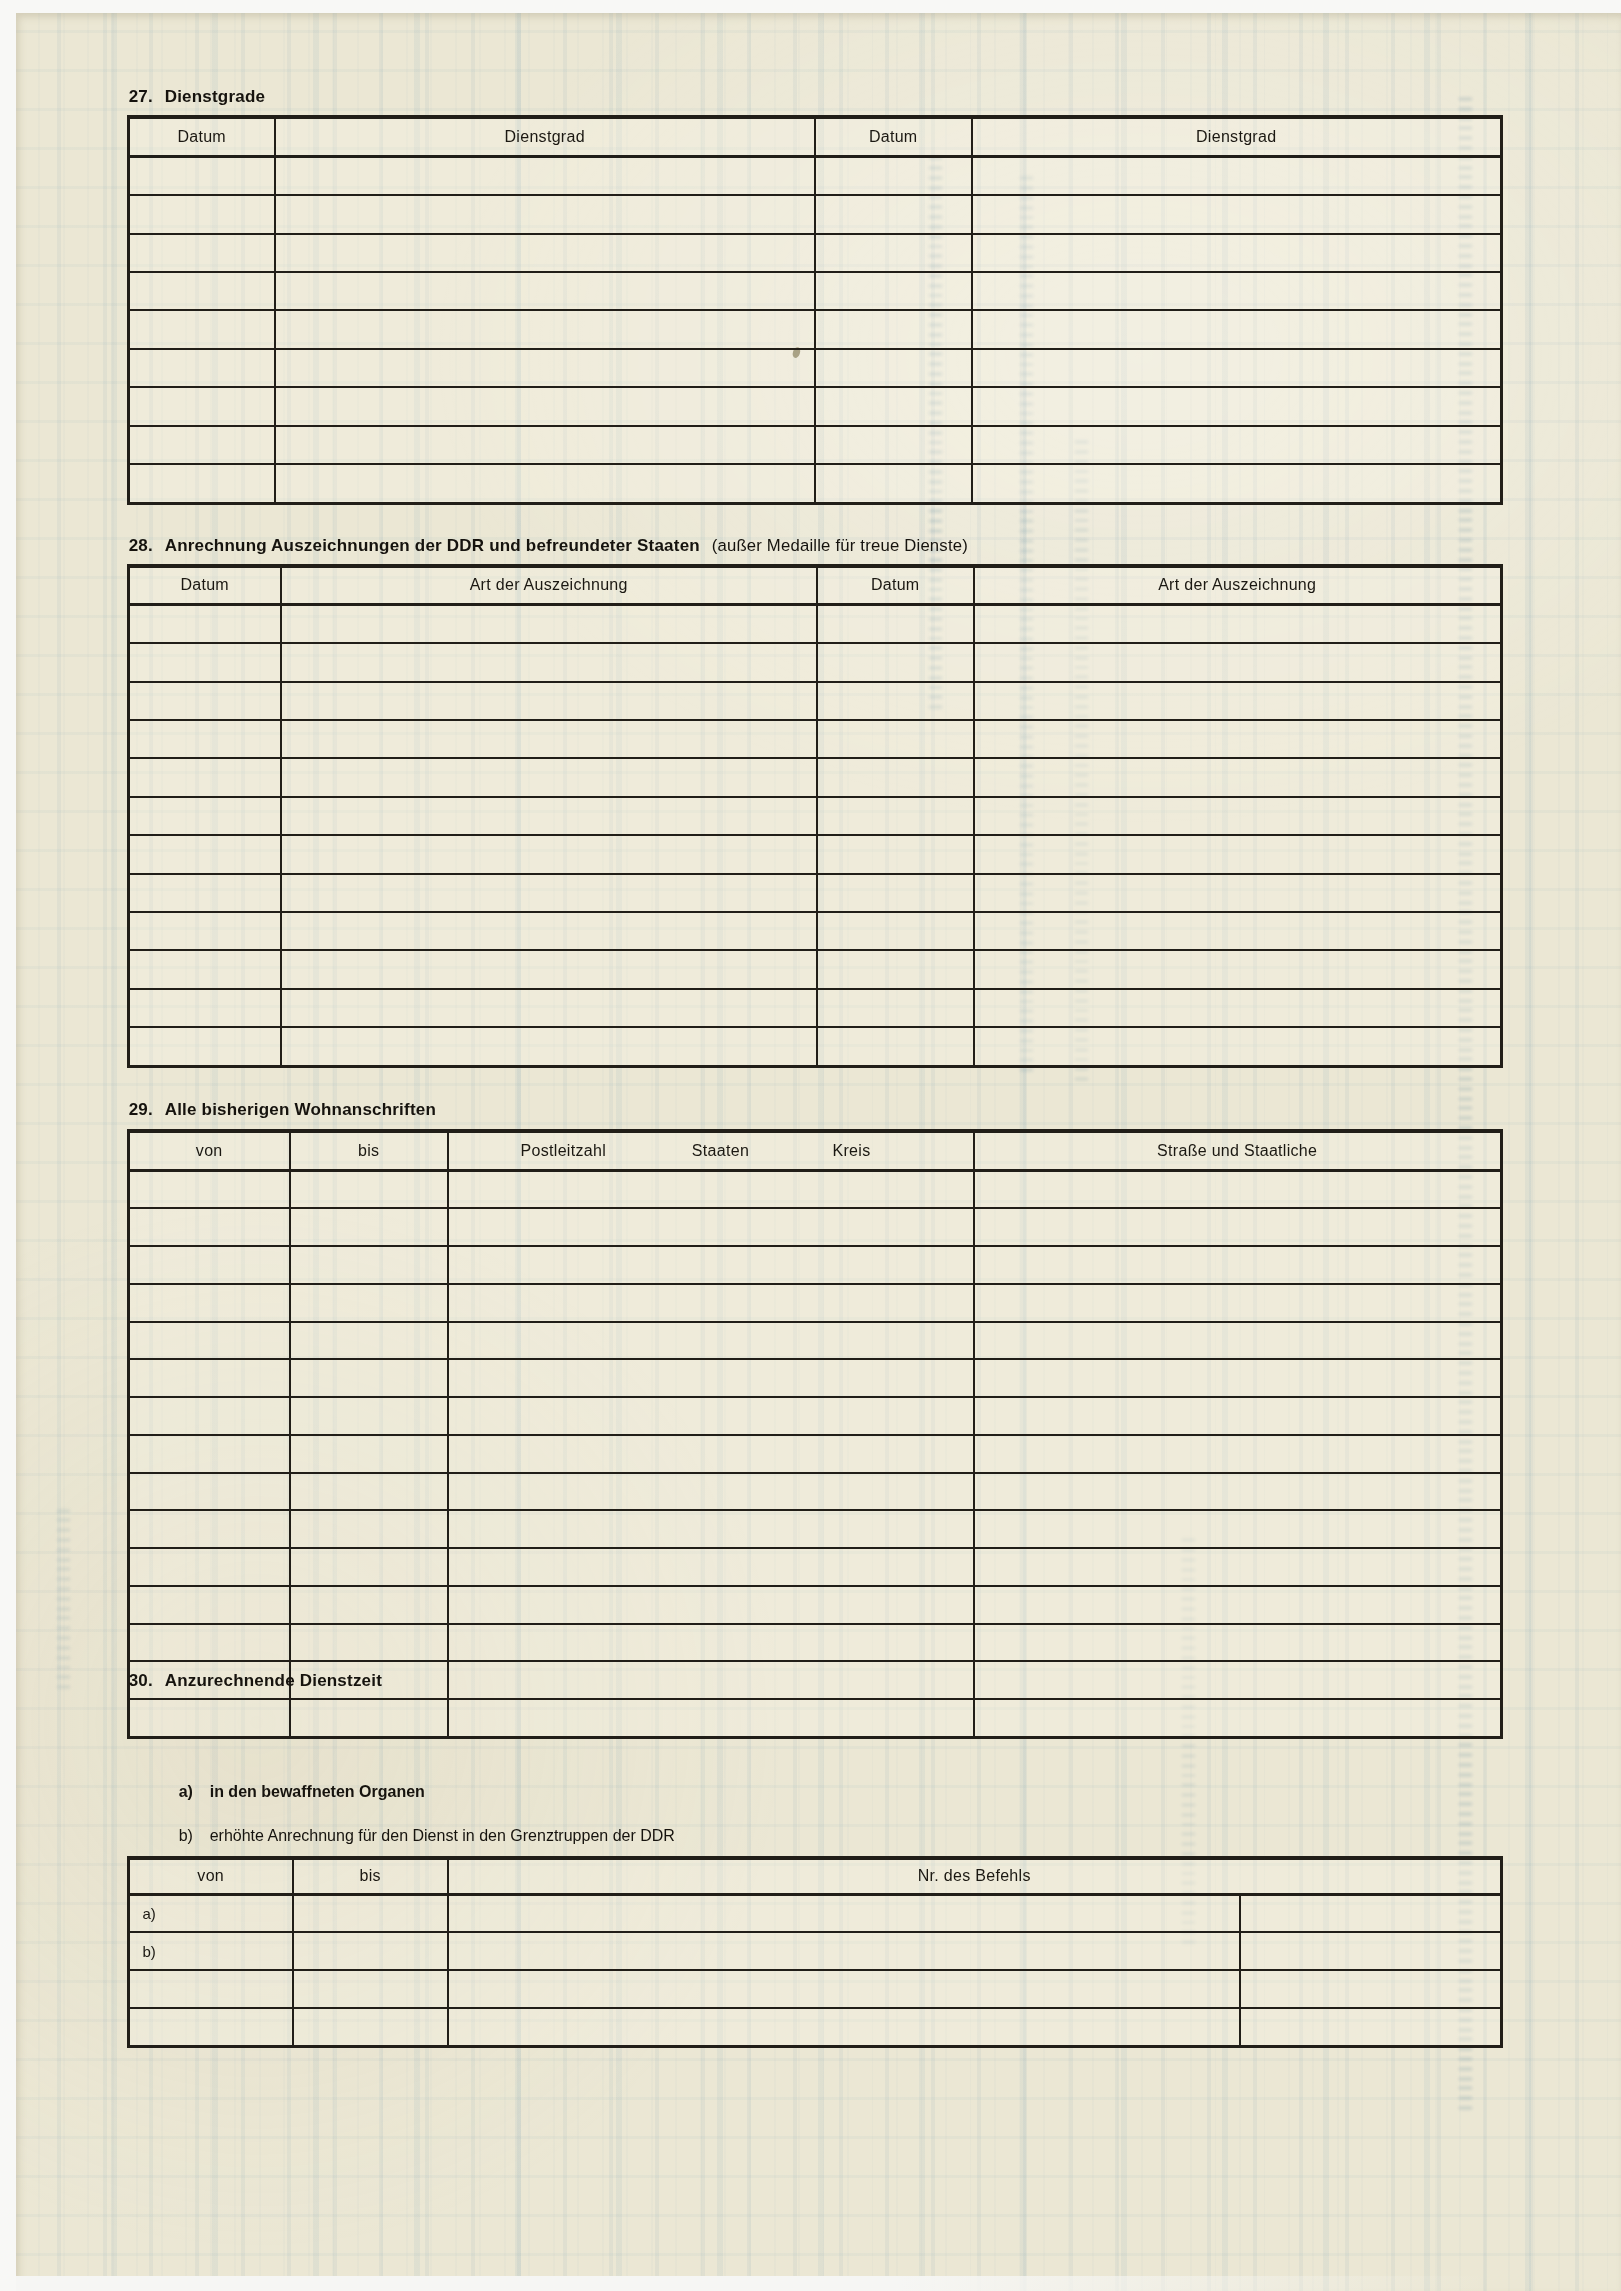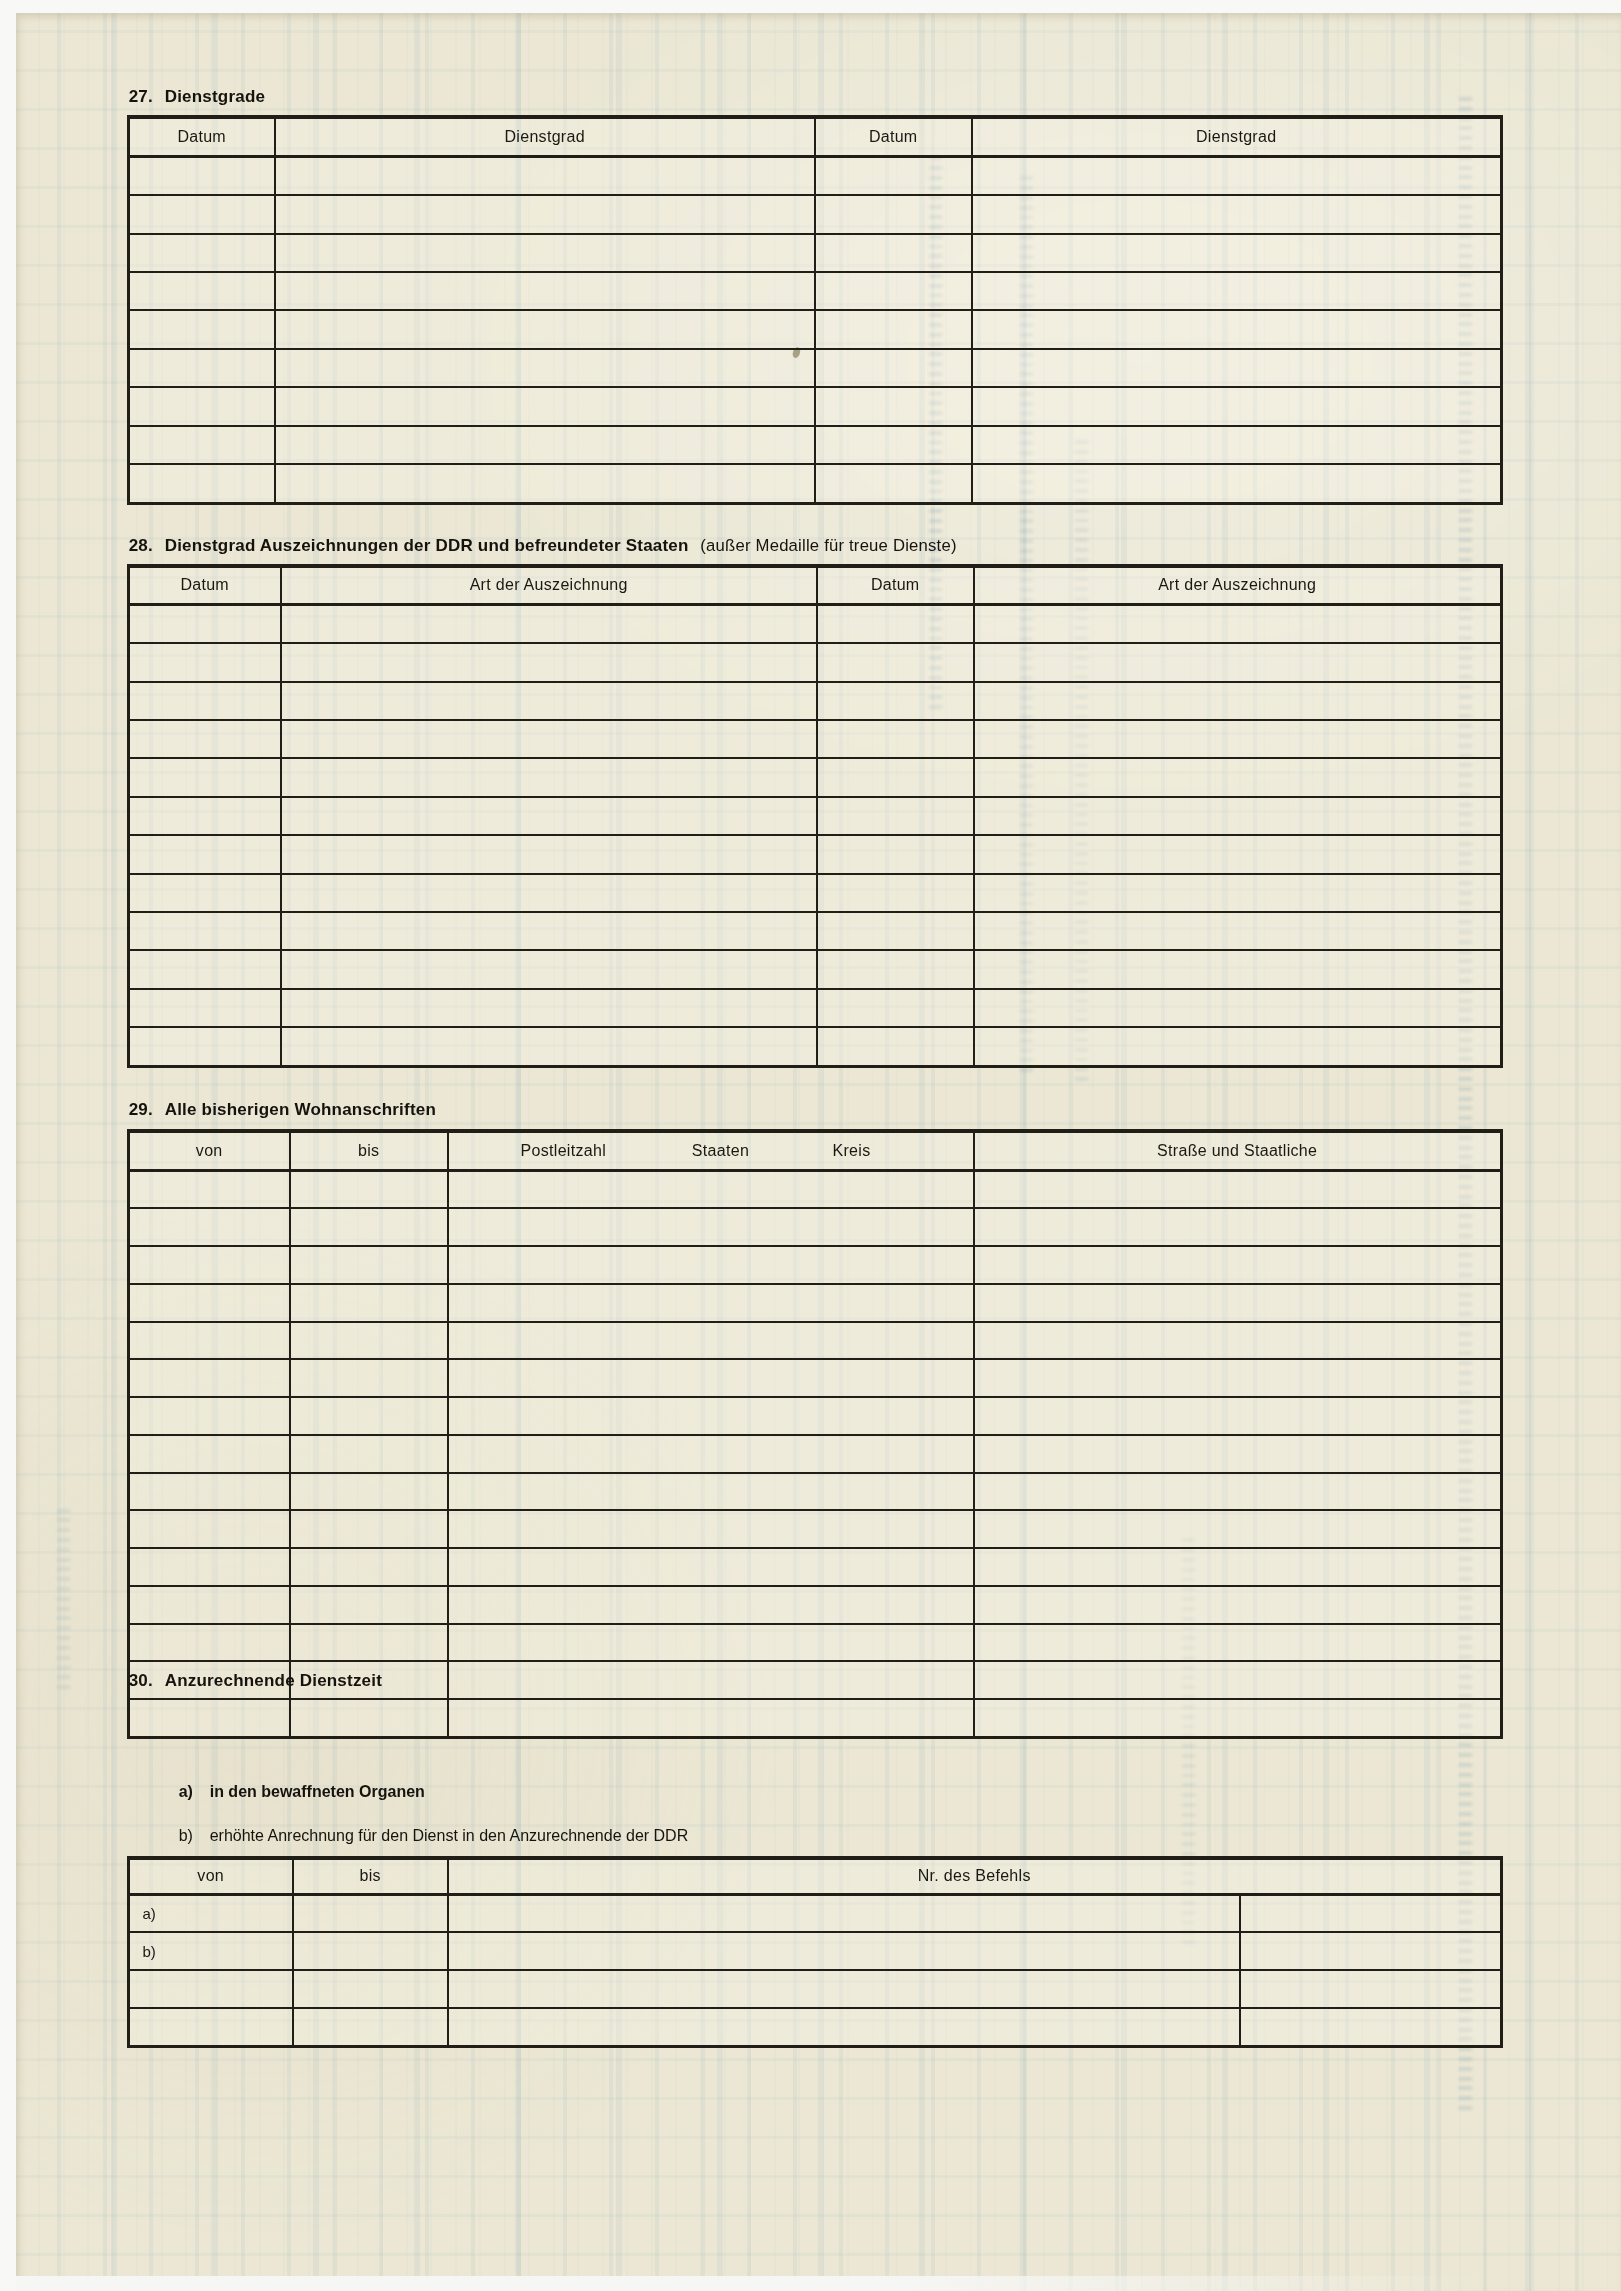--- a/index.html
+++ b/index.html
@@ -151,21 +151,21 @@
         <div class="tr">
           <div class="td" style="width: 146px;"></div>
           <div class="td" style="width: 540px;"></div>
           <div class="td" style="width: 157px;"></div>
           <div class="td td-last"></div>
         </div>
       </div>
   </div>
 
   <div class="sec-title" style="top:522px;">
-    <span class="sec-num">28.</span><span>Dienstgrad Auszeichnungen der DDR und befreundeter Staaten</span><span class="sec-note">(außer Medaille für treue Dienste)</span>
+    <span class="sec-num">28.</span><span>Anrechnung Auszeichnungen der DDR und befreundeter Staaten</span><span class="sec-note">(außer Medaille für treue Dienste)</span>
   </div>
   <div class="ftable" style="top:551px;height:504px;">
     <div class="thead" style="height:38px;">
       <div class="th" style="width:152px;">Datum</div>
       <div class="th" style="width:536px;">Art der Auszeichnung</div>
       <div class="th" style="width:157px;">Datum</div>
       <div class="th th-last">Art der Auszeichnung</div>
     </div>
     <div class="tbody">
         <div class="tr">
@@ -351,21 +351,21 @@
       </div>
   </div>
 
   <div class="sec-title" style="top:1657px;">
     <span class="sec-num">30.</span><span>Anzurechnende Dienstzeit</span>
   </div>
   <div class="sub-item" style="top:1769px;font-weight:bold;">
     <span class="lbl">a)</span><span>in den bewaffneten Organen</span>
   </div>
   <div class="sub-item" style="top:1813px;">
-    <span class="lbl">b)</span><span>erhöhte Anrechnung für den Dienst in den Anzurechnende der DDR</span>
+    <span class="lbl">b)</span><span>erhöhte Anrechnung für den Dienst in den Grenztruppen der DDR</span>
   </div>
   <div class="ftable" style="top:1843px;height:192px;">
     <div class="thead" style="height:36px;">
       <div class="th" style="width:164px;">von</div>
       <div class="th" style="width:155px;">bis</div>
       <div class="th th-last">Nr. des Befehls</div>
     </div>
     <div class="tbody">
         <div class="tr">
           <div class="td" style="width: 164px;">a)</div>

